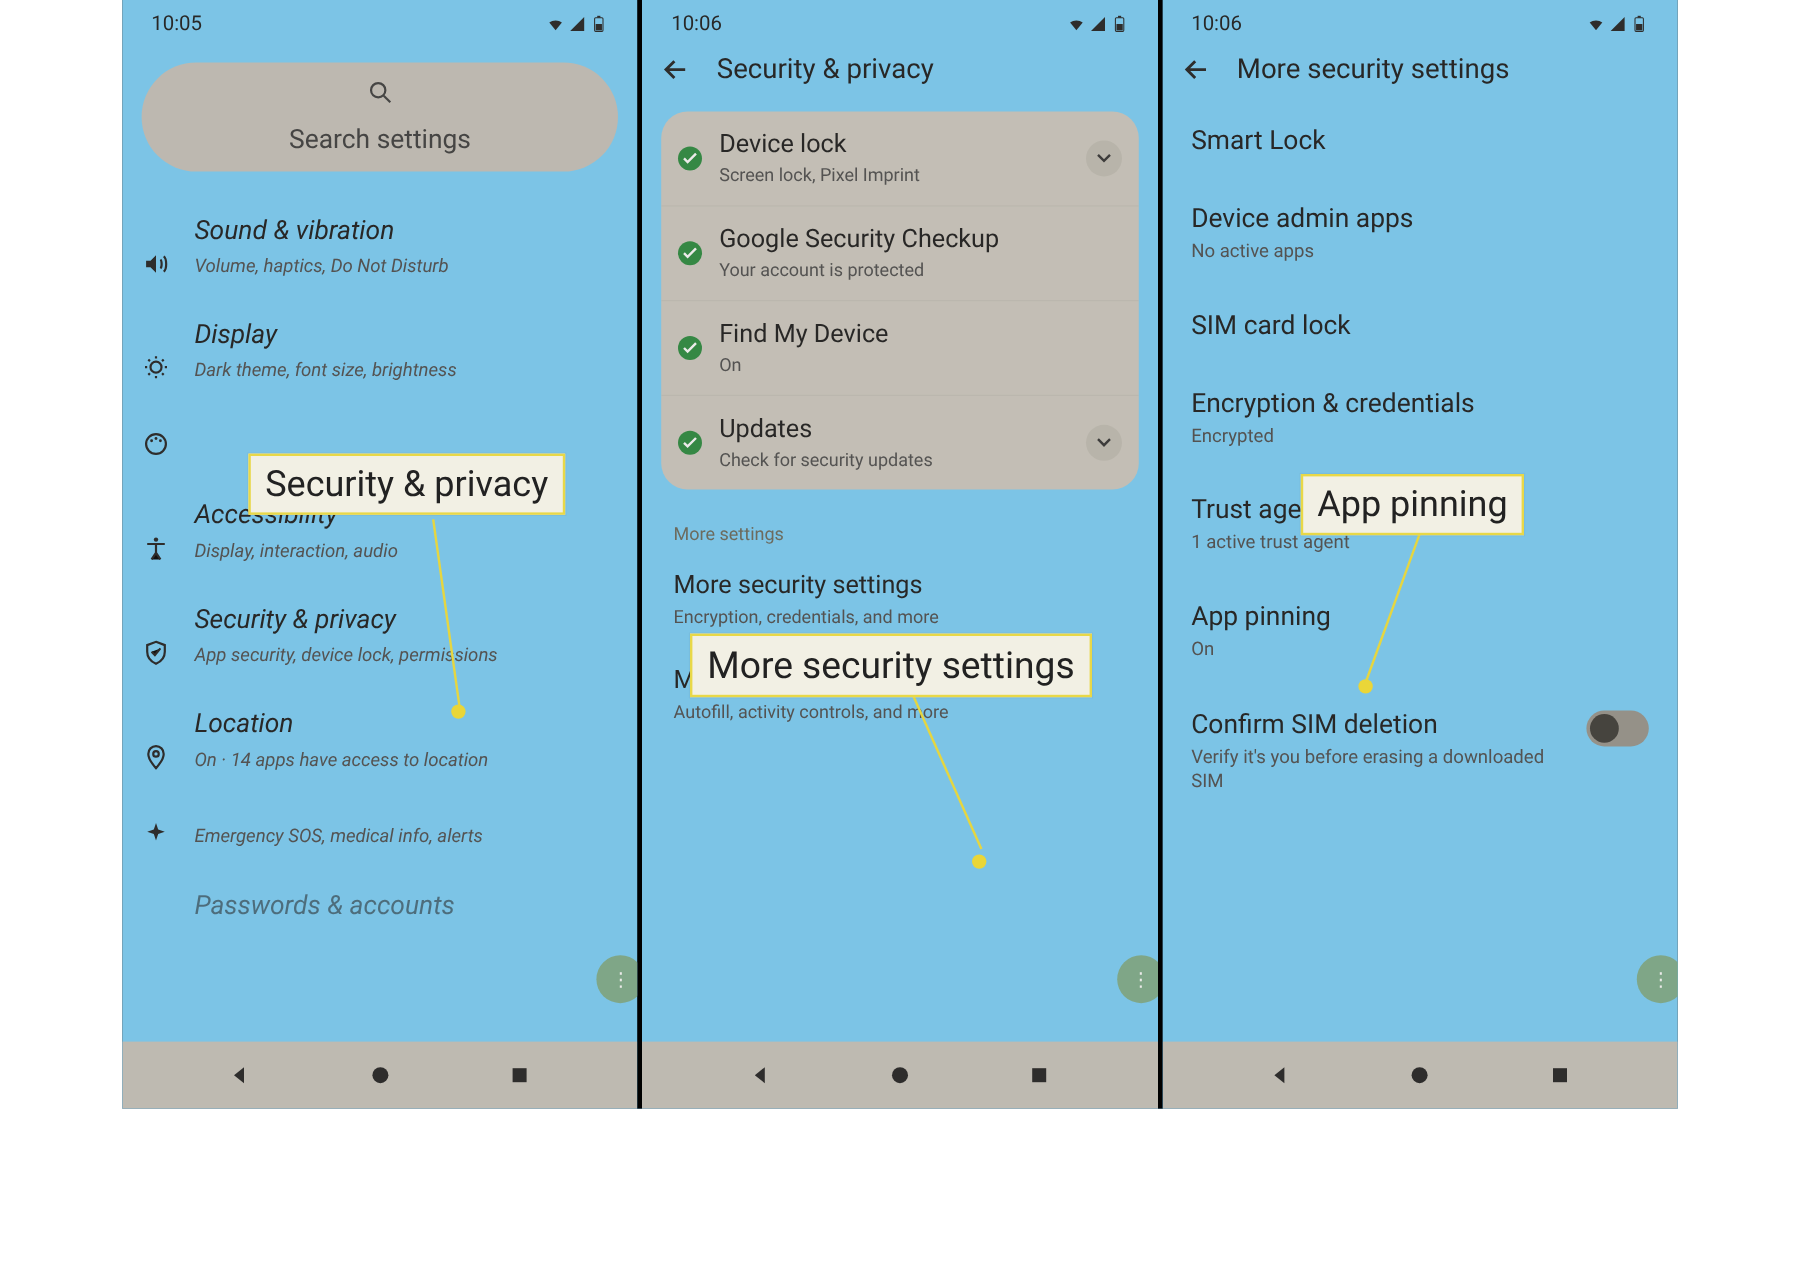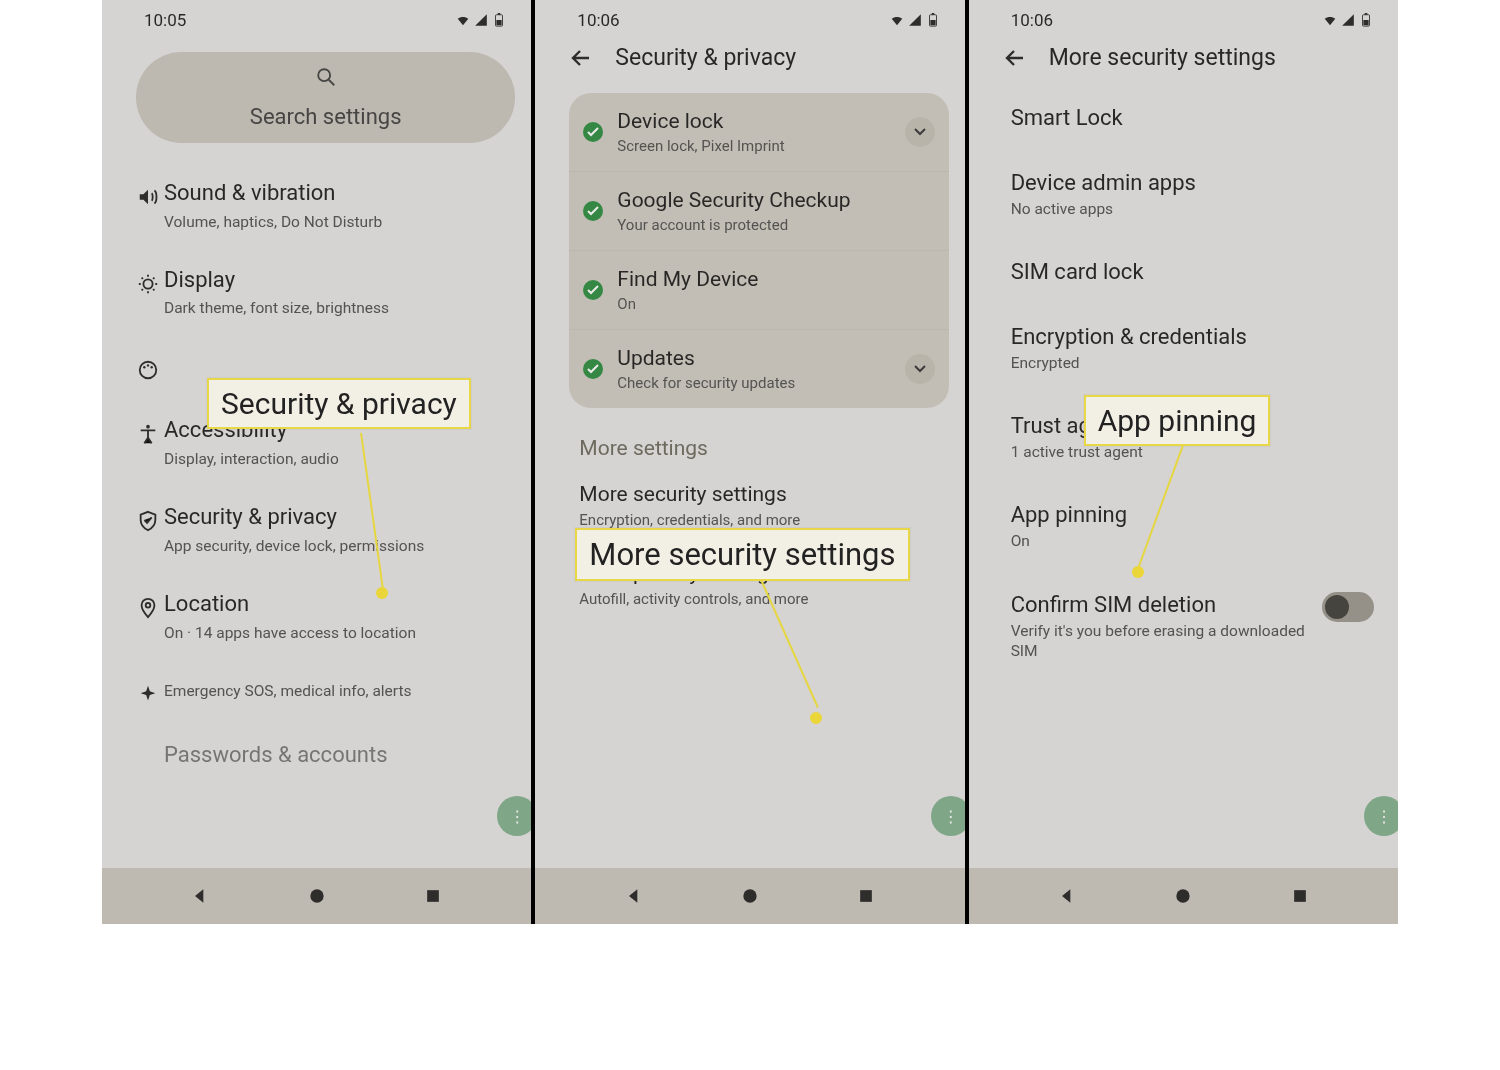--- a/index.html
+++ b/index.html
@@ -1,30 +1,30 @@
 <!DOCTYPE html>
 <html><head>
 <meta charset="utf-8">
 <style>
 * { margin: 0; padding: 0; box-sizing: border-box; font-family: Roboto, "Segoe UI", Arial, sans-serif; }
 body { background: #fff; display: flex; justify-content: center; align-items: flex-start; }
 .stage { position: relative; width: 1296px; height: 924px; background: #000; display: flex; }
-.phone { flex: 1; background: #e5e5e5; position: relative; overflow: hidden; border-right: 4px solid #000; padding-left: 18px; }
+.phone { flex: 1; background: #7dd3fc; position: relative; overflow: hidden; border-right: 4px solid #000; }
 .phone:last-child { border-right: none; }
 .screen-overlay { position: absolute; inset: 0; background: rgba(120,115,105,0.15); pointer-events: none; }
 
 .status-bar { display: flex; justify-content: space-between; align-items: center; padding: 10px 24px 4px; font-size: 17px; color: #1a1a1a; }
 .status-icons { display: flex; gap: 2px; align-items: center; }
 .status-icons svg { width: 16px; height: 14px; }
 
 .search-pill { margin: 18px 16px 20px; background: #c9c5bc; border-radius: 999px; display: flex; align-items: center; padding: 14px 20px; gap: 16px; flex-direction: column; }
 .search-pill .label { font-size: 22px; color: #3e3e3e; }
 
 .settings-list { padding: 0 16px; }
-.row { display: flex; align-items: flex-start; padding: 16px 0 18px; gap: 4px; }
+.row { display: flex; align-items: flex-end; padding: 16px 0 18px; gap: 20px; font-style: italic; }
 .row-icon { width: 24px; height: 24px; flex-shrink: 0; margin-top: 6px; display:flex; align-items:center; justify-content:center; }
 .row-icon svg { width: 22px; height: 22px; }
 .row-text { flex: 1; min-width: 0; }
 .row-title { font-size: 22px; color: #1a1a1a; line-height: 1.3; }
 .row-sub { font-size: 15.5px; color: #4e4e4e; margin-top: 4px; line-height: 1.3; }
 
 .appbar { display: flex; align-items: center; padding: 10px 16px 14px; gap: 22px; }
 .appbar .back { width: 24px; height: 24px; display:flex; align-items:center; justify-content:center;}
 .appbar-title { font-size: 23px; color: #1a1a1a; }
 
@@ -32,21 +32,21 @@
 .card-item { display:flex; align-items:center; padding:16px 14px 16px 14px; gap:14px; border-bottom:1px solid rgba(0,0,0,0.04); }
 .card-item:last-child { border-bottom:none; }
 .ci-check { width:20px; height:20px; border-radius:50%; background:#2a8c3e; display:flex; align-items:center; justify-content:center; flex-shrink:0;}
 .ci-check svg { width:12px; height:10px; }
 .ci-text { flex:1; }
 .ci-title { font-size:21px; color:#1a1a1a; }
 .ci-sub { font-size:15px; color:#4e4e4e; margin-top:4px; }
 .ci-expand { width:30px; height:30px; border-radius:50%; background:#c4c0b6; display:flex; align-items:center; justify-content:center; }
 .ci-expand svg{ width:14px; height:10px;}
 
-.section-label { margin: 28px 26px 4px; font-size: 21px; color: #6a6a5c; }
+.section-label { margin: 28px 26px 4px; font-size: 15px; color: #6a6a5c; }
 .plain-row { padding: 18px 26px 6px; }
 .plain-title { font-size:21px; color:#1a1a1a; }
 .plain-sub { font-size:15px; color:#4e4e4e; margin-top:5px;}
 
 .p3-list { padding: 0 24px; }
 .p3-row { padding: 20px 0; display:flex; gap:16px;}
 .p3-text { flex:1; }
 .p3-title { font-size:22px; color:#1a1a1a; }
 .p3-sub { font-size:15.5px; color:#4e4e4e; margin-top:4px; line-height:1.3;}
 

